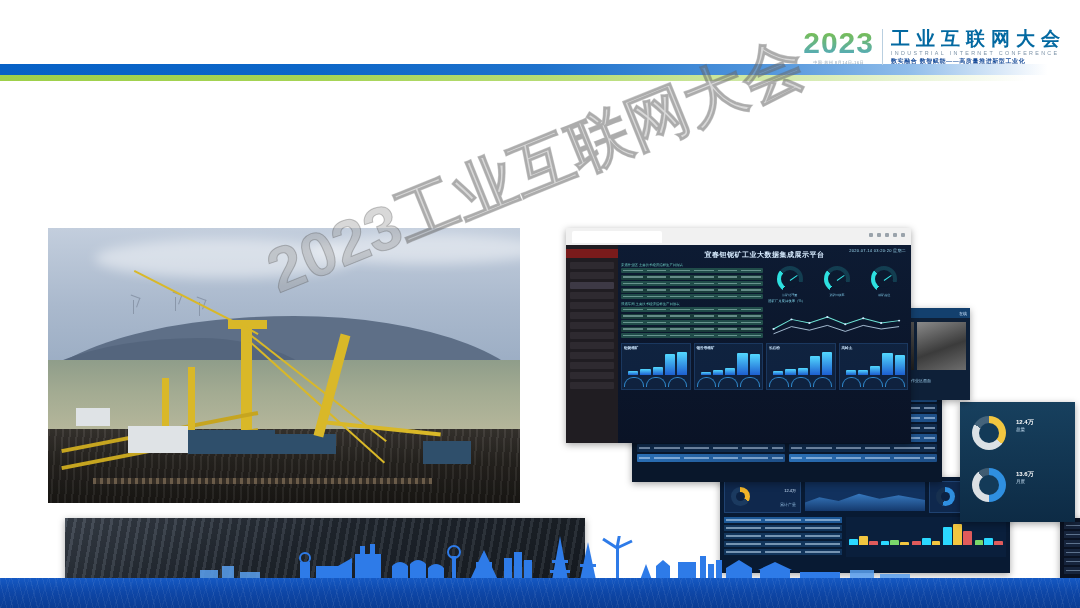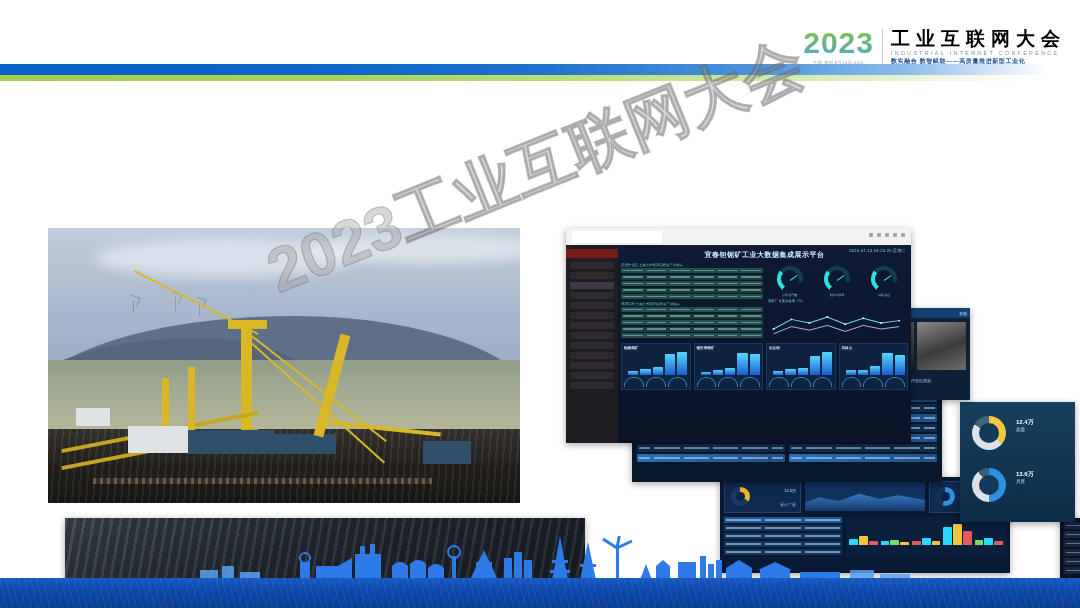--- a/index.html
+++ b/index.html
@@ -30,21 +30,21 @@
   .logo-year{
     font-size:30px;font-weight:700;letter-spacing:1px;line-height:1;
     color:#8CC63F;
     display:flex;flex-direction:column;align-items:center;
   }
   .logo-year .y{background:linear-gradient(180deg,#7FC241 0%,#4FA8C8 100%);
     -webkit-background-clip:text;background-clip:text;color:transparent;}
   .logo-year .sub{font-size:4.2px;letter-spacing:.4px;color:#8FA3B4;font-weight:400;margin-top:3px;white-space:nowrap;}
   .logo-div{width:1px;height:36px;background:#b9cfe0;margin:0 8px;}
   .logo-right{display:flex;flex-direction:column;justify-content:center;}
-  .logo-cn{font-size:19px;font-weight:700;letter-spacing:6px;color:#000000;line-height:1.05;white-space:nowrap;}
+  .logo-cn{font-size:19px;font-weight:700;letter-spacing:6px;color:#0369a1;line-height:1.05;white-space:nowrap;}
   .logo-en{font-size:5.4px;letter-spacing:2.3px;color:#7C93A8;line-height:1.5;white-space:nowrap;}
   .logo-slogan{font-size:6px;letter-spacing:.6px;color:#1B4F9C;font-weight:700;line-height:1.4;white-space:nowrap;}
 
   
   .para{
     position:absolute;left:62px;top:100px;width:960px;
     font-size:20.5px;font-weight:700;color:#1a1a1a;
     line-height:1.85;text-align:justify;text-indent:2em;
     letter-spacing:.2px;
   }

